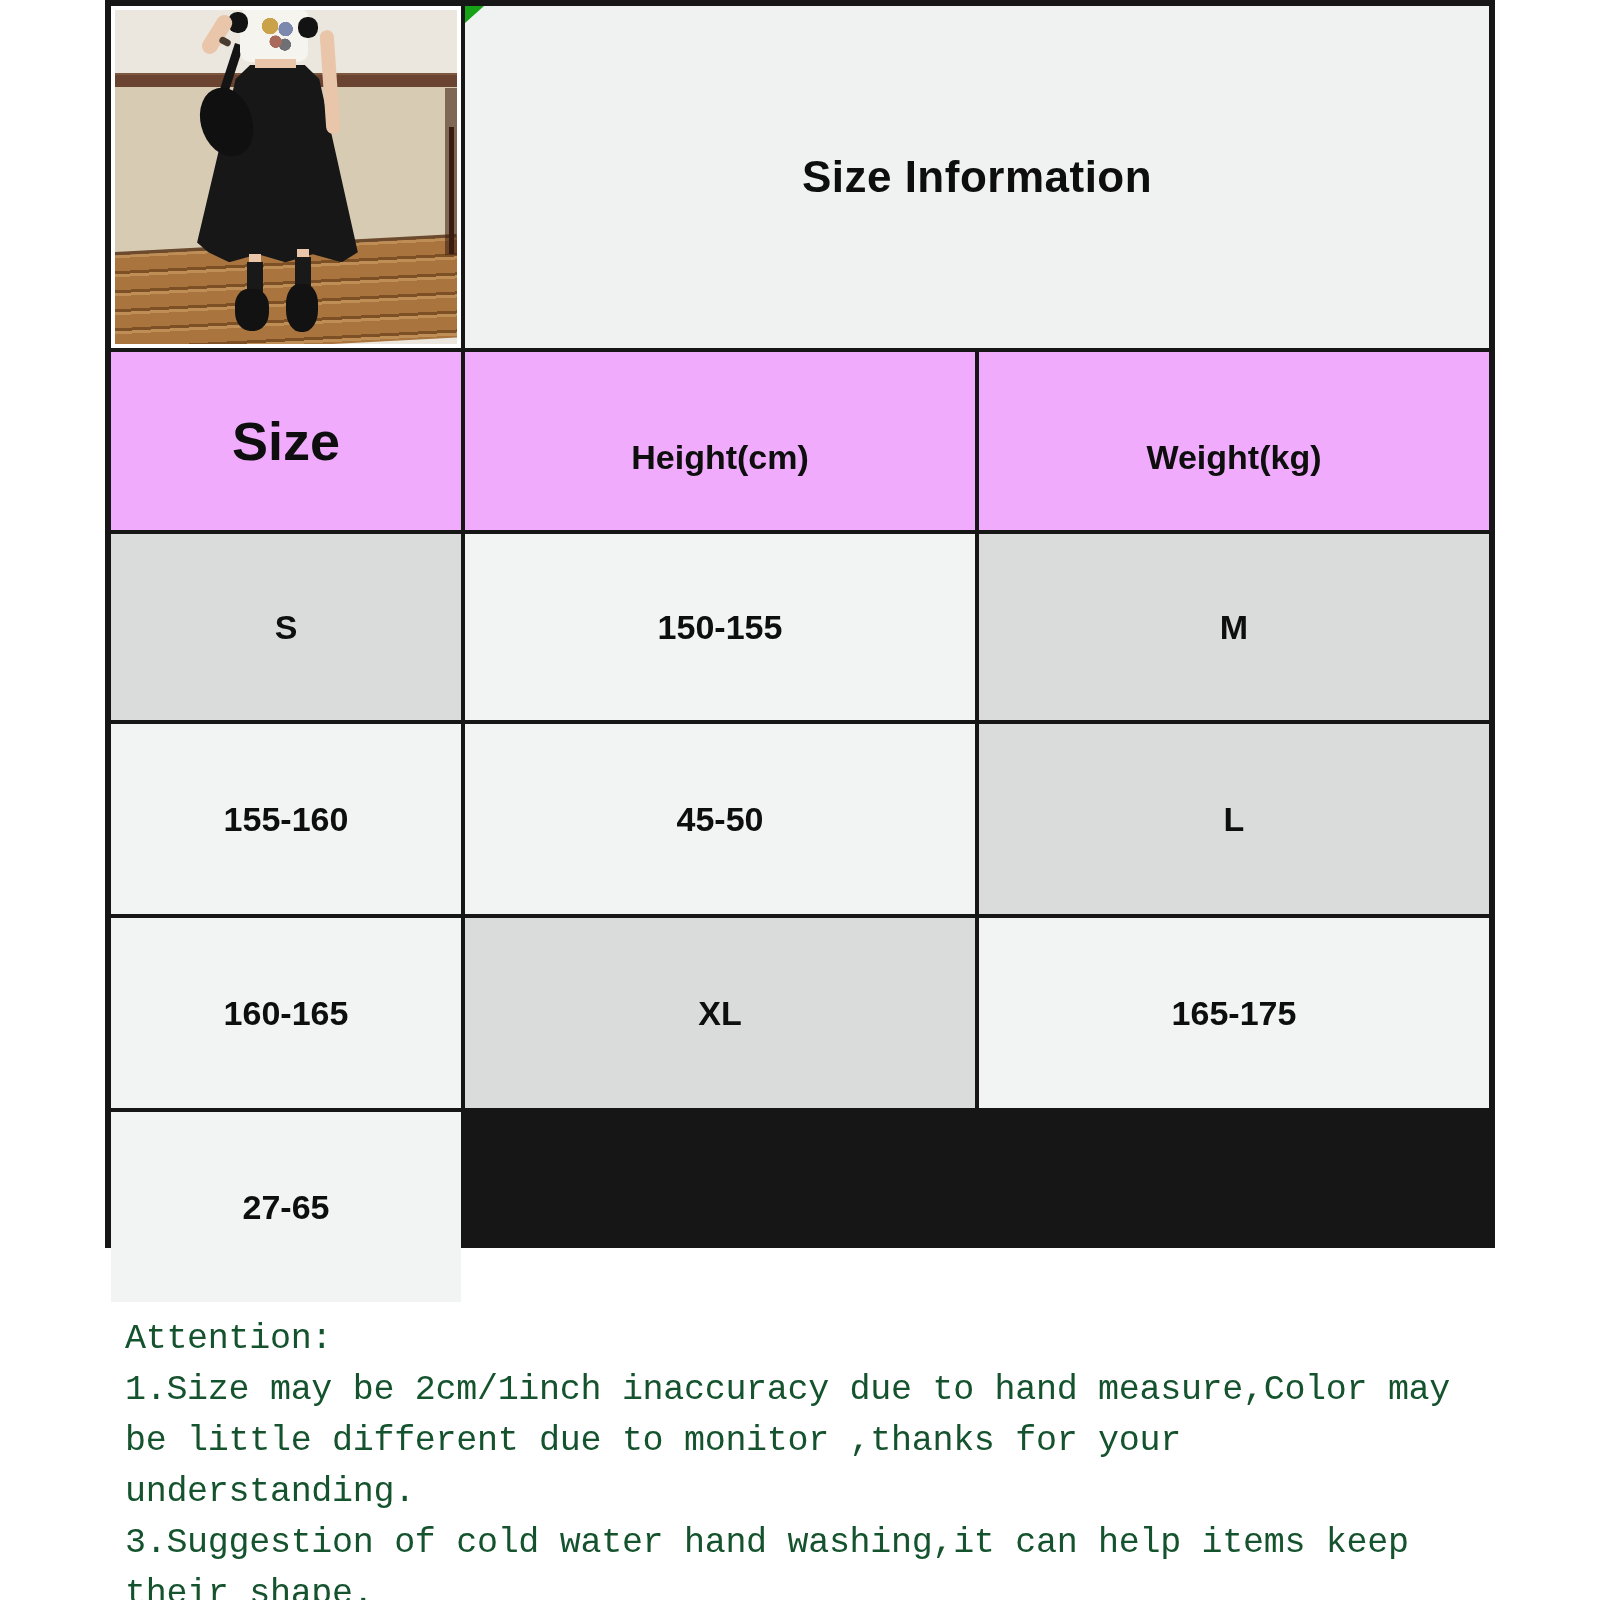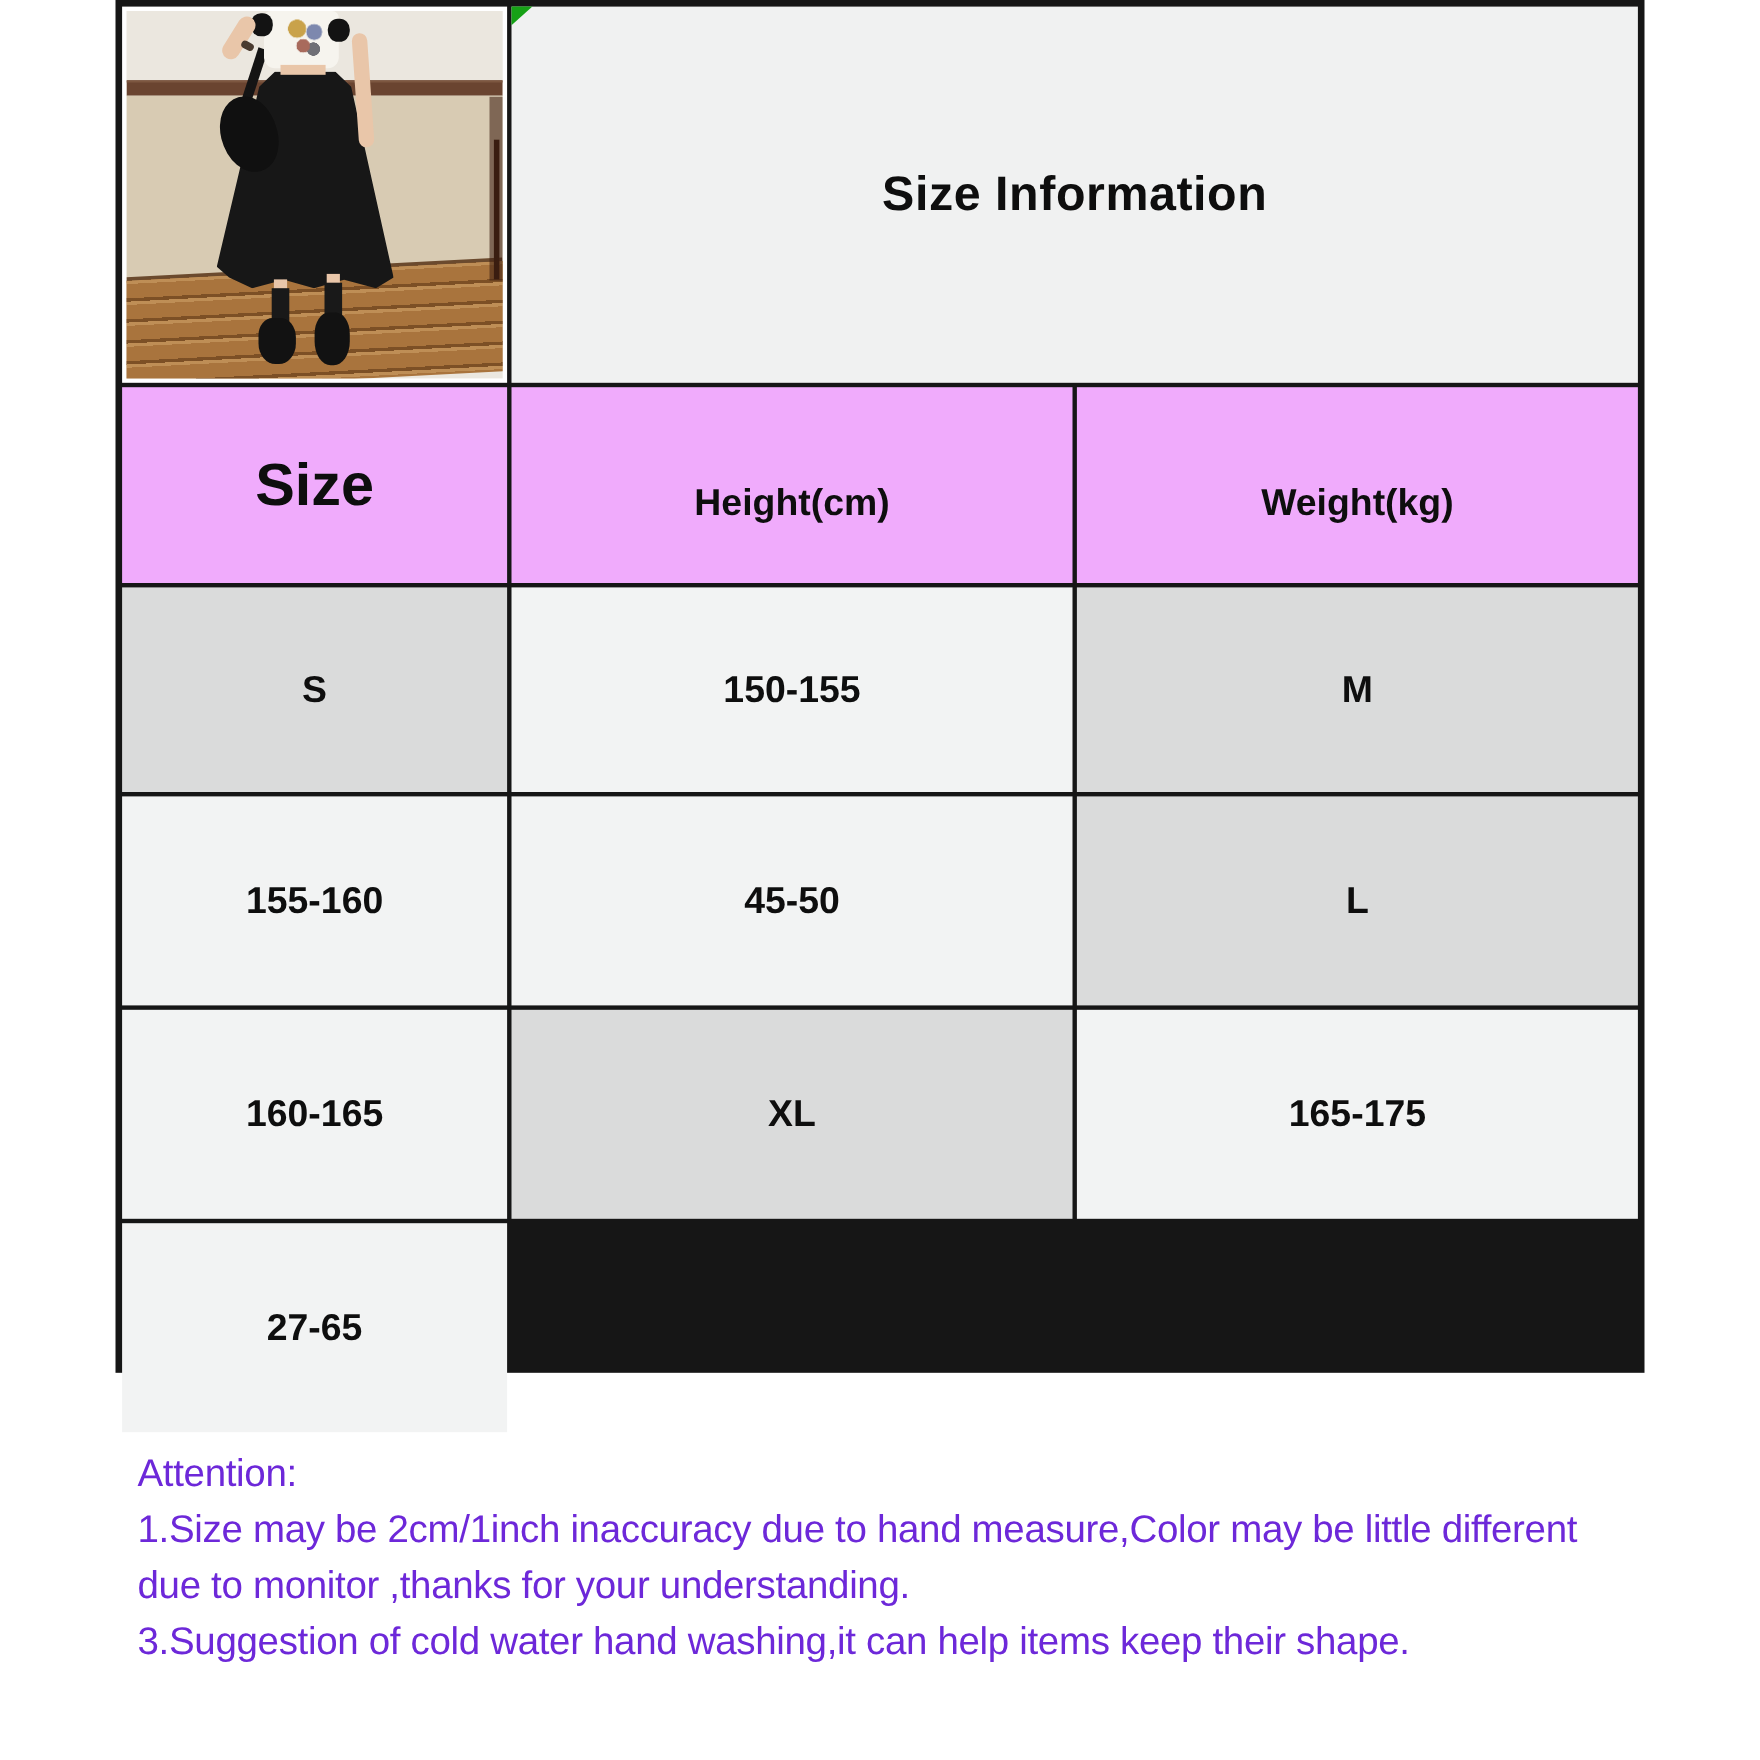--- a/index.html
+++ b/index.html
@@ -49,21 +49,22 @@
     width: 0; height: 0;
     border-top: 17px solid #16a116;
     border-right: 19px solid transparent;
   }
 
   
   .attn-title, .attn-note {
     font-size: 35px;
     line-height: 51px;
     letter-spacing: -0.3px;
-    color: #6d28d9;
+    color: #14532d;
+    font-family: Liberation Mono, monospace;
   }
 
   
   .photo {
     position: relative;
     width: 100%; height: 100%;
     background: #ebe7df;            
     overflow: hidden;
   }
   .photo div { position: absolute; }

